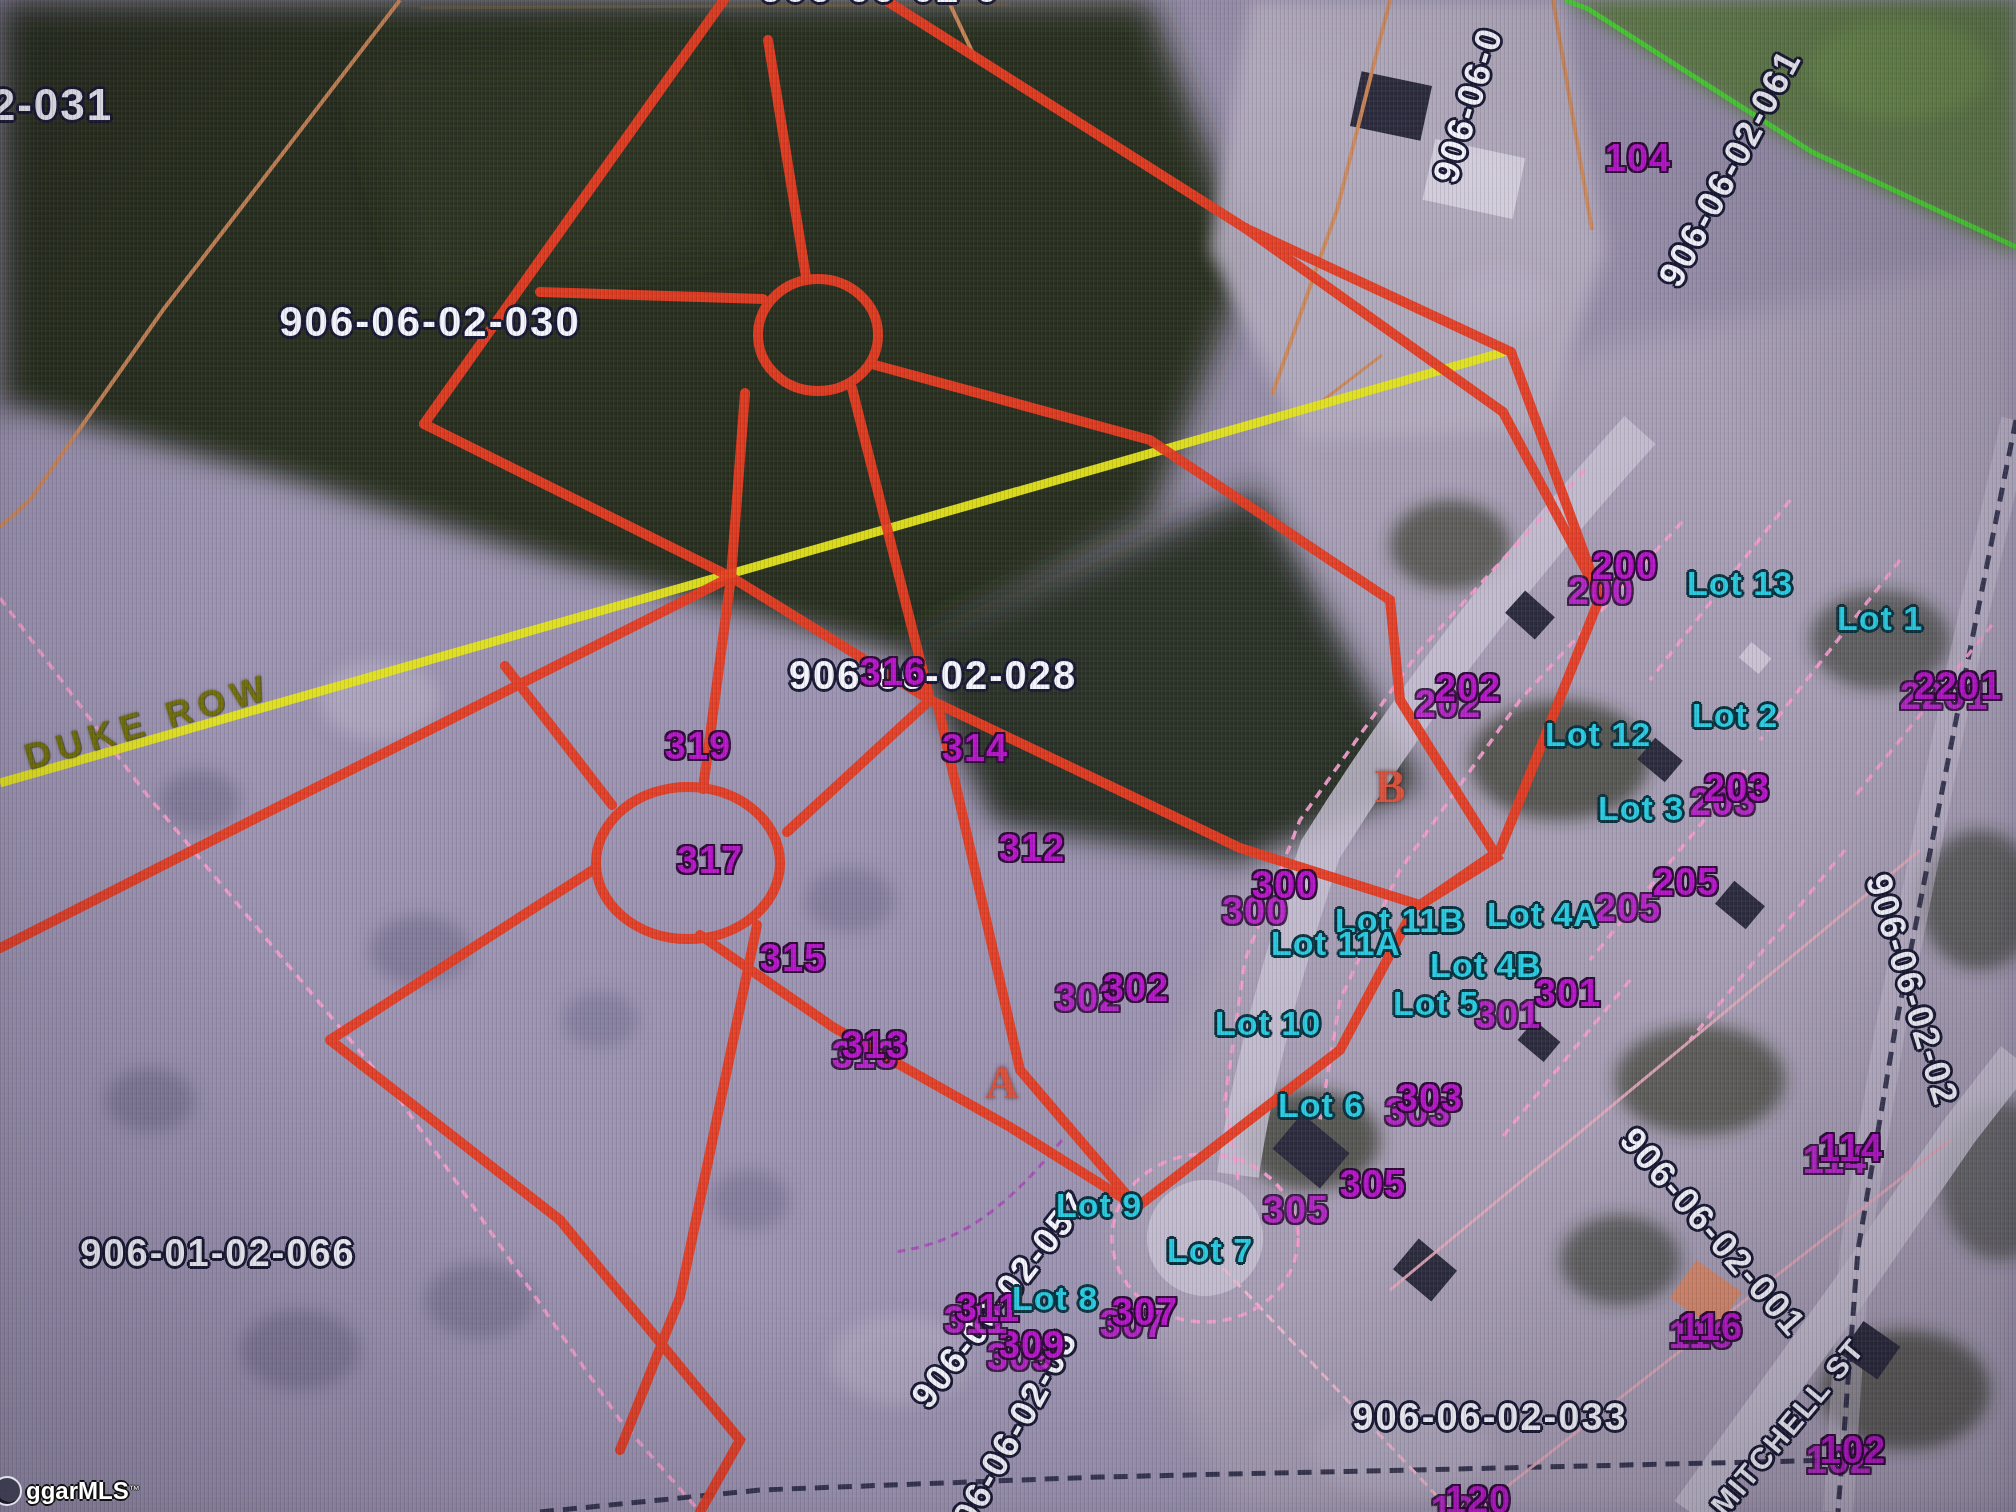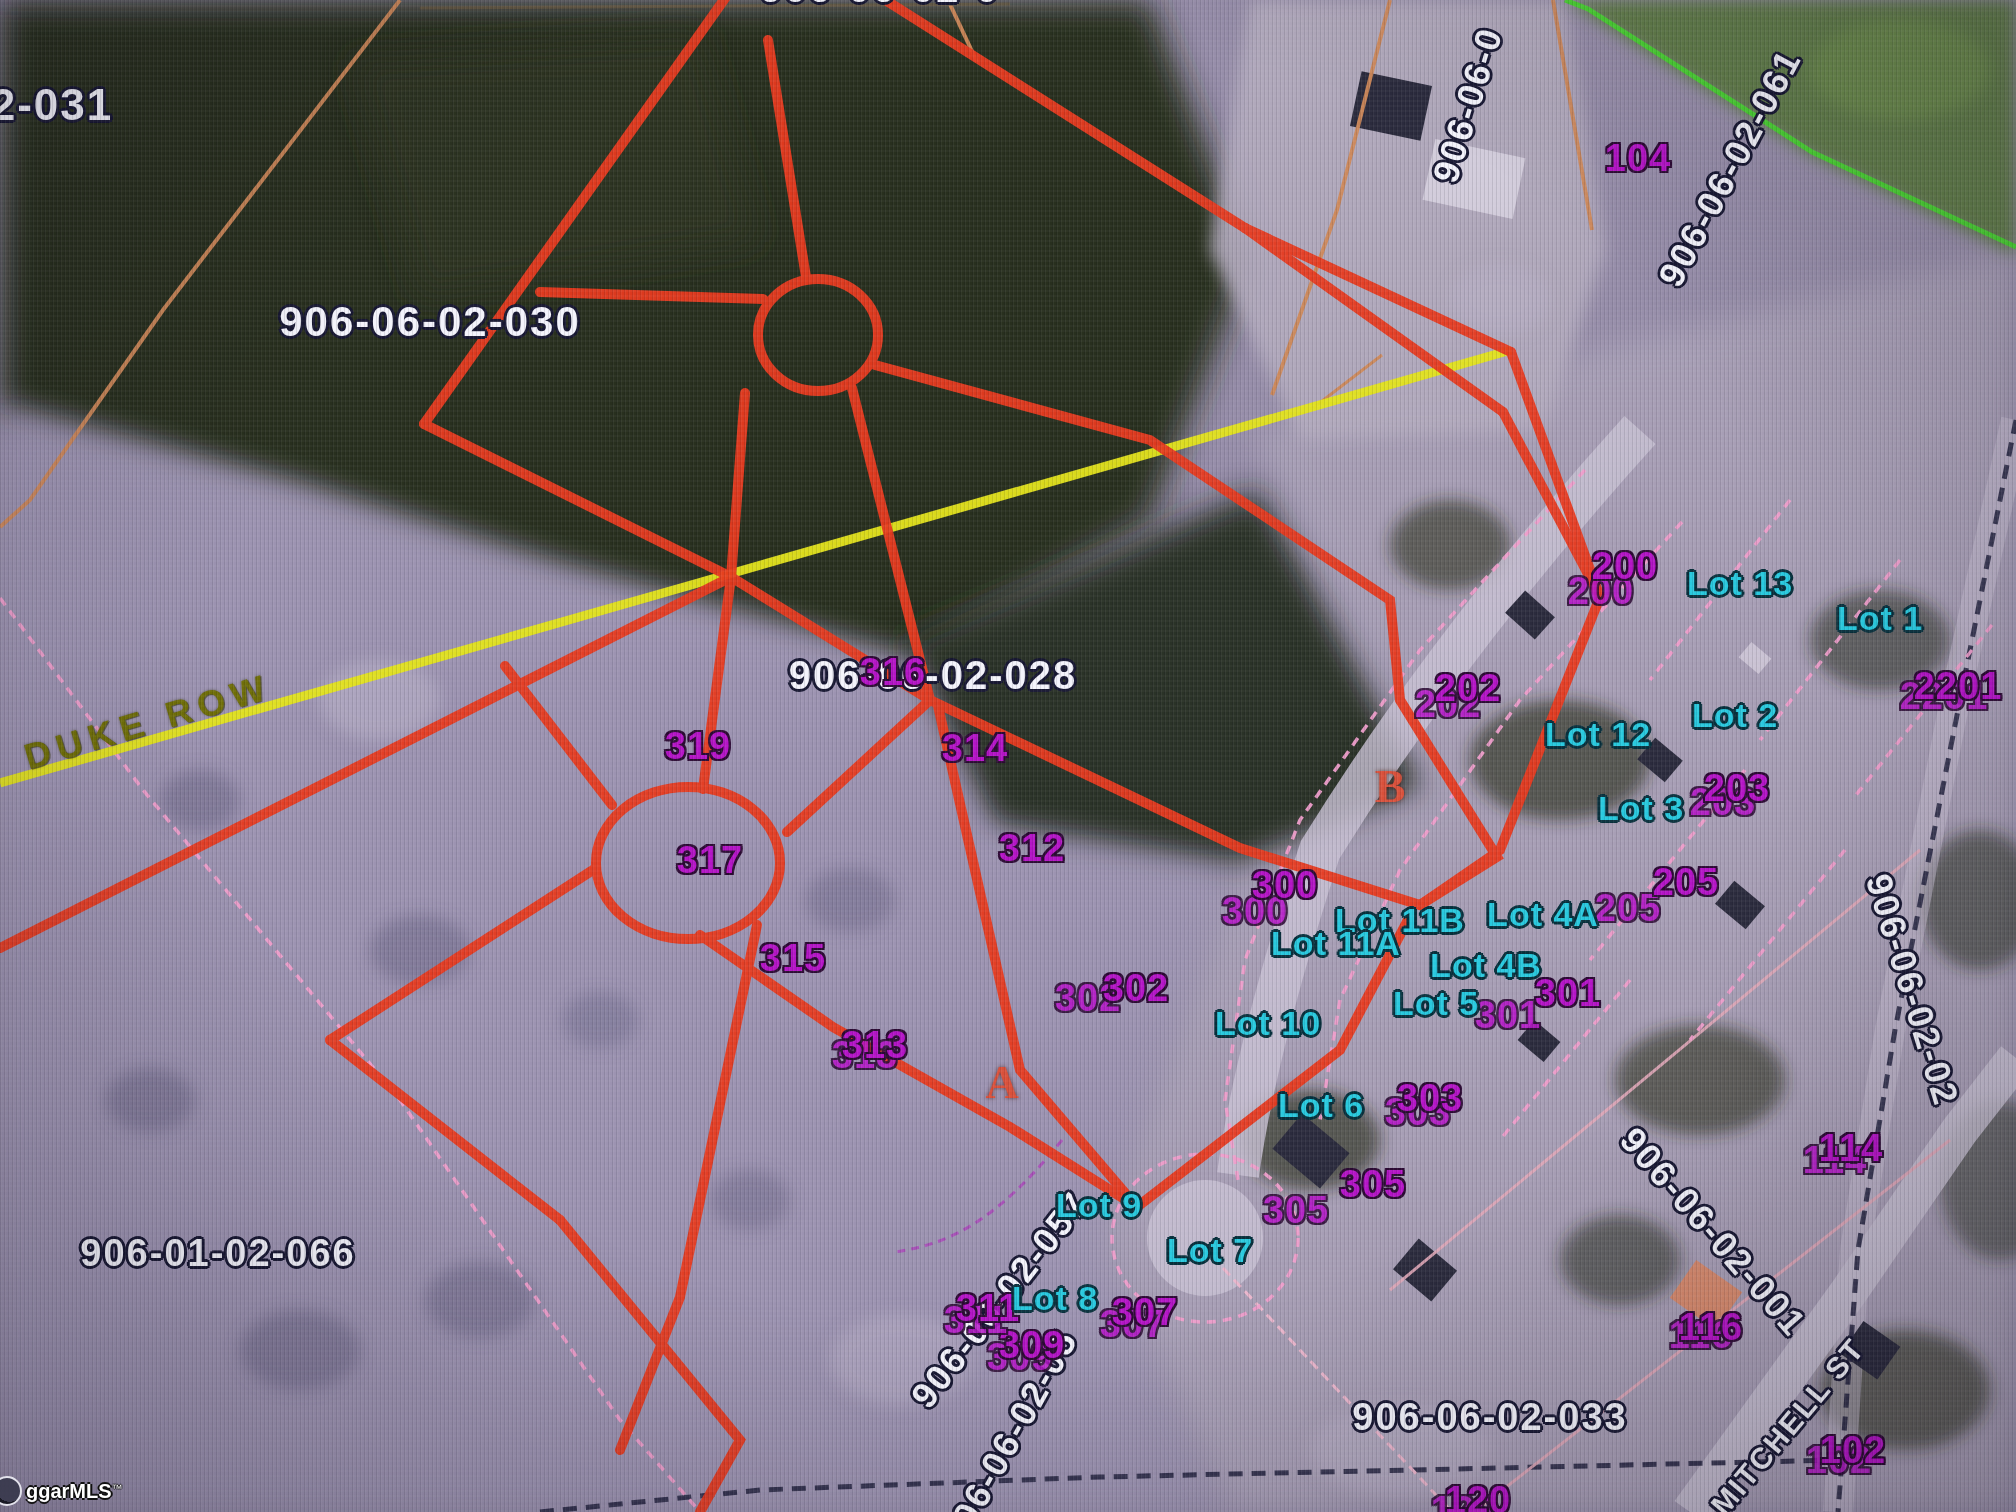--- a/index.html
+++ b/index.html
@@ -30,21 +30,21 @@
       repeating-linear-gradient(0deg, rgba(255,255,255,.03) 0 2px, rgba(0,0,0,0) 2px 5px);
     mix-blend-mode:normal;pointer-events:none;}
   #vignette{position:absolute;left:0;top:0;width:100%;height:100%;z-index:61;
     background:radial-gradient(ellipse at 50% 45%, rgba(0,0,0,0) 55%, rgba(10,5,20,.22) 100%);
     pointer-events:none;}
   
   #watermark{position:absolute;left:4px;bottom:6px;z-index:70;display:flex;align-items:center;gap:4px;}
   #wm-logo{width:26px;height:26px;margin-left:-12px;border-radius:50%;
     background:radial-gradient(circle at 60% 40%, #3a3a4e 0 60%, #14141f 61% 100%);
     border:2px solid #e8e8f0;opacity:.95;}
-  #wm-text{color:#fff;font-weight:bold;font-size:20px;font-family:"Liberation Sans",sans-serif;
+  #wm-text{color:#fff;font-weight:bold;font-size:24px;font-family:"Liberation Sans",sans-serif;
     text-shadow:-2px 0 #111,2px 0 #111,0 -2px #111,0 2px #111;}
   #wm-tm{color:#fff;font-size:11px;vertical-align:super;
     text-shadow:-1px 0 #111,1px 0 #111,0 -1px #111,0 1px #111;}
   #labels{position:absolute;left:0;top:0;width:100%;height:100%;z-index:50;}
 </style>
 </head>
 <body>
 
 <div id="stage">
 

